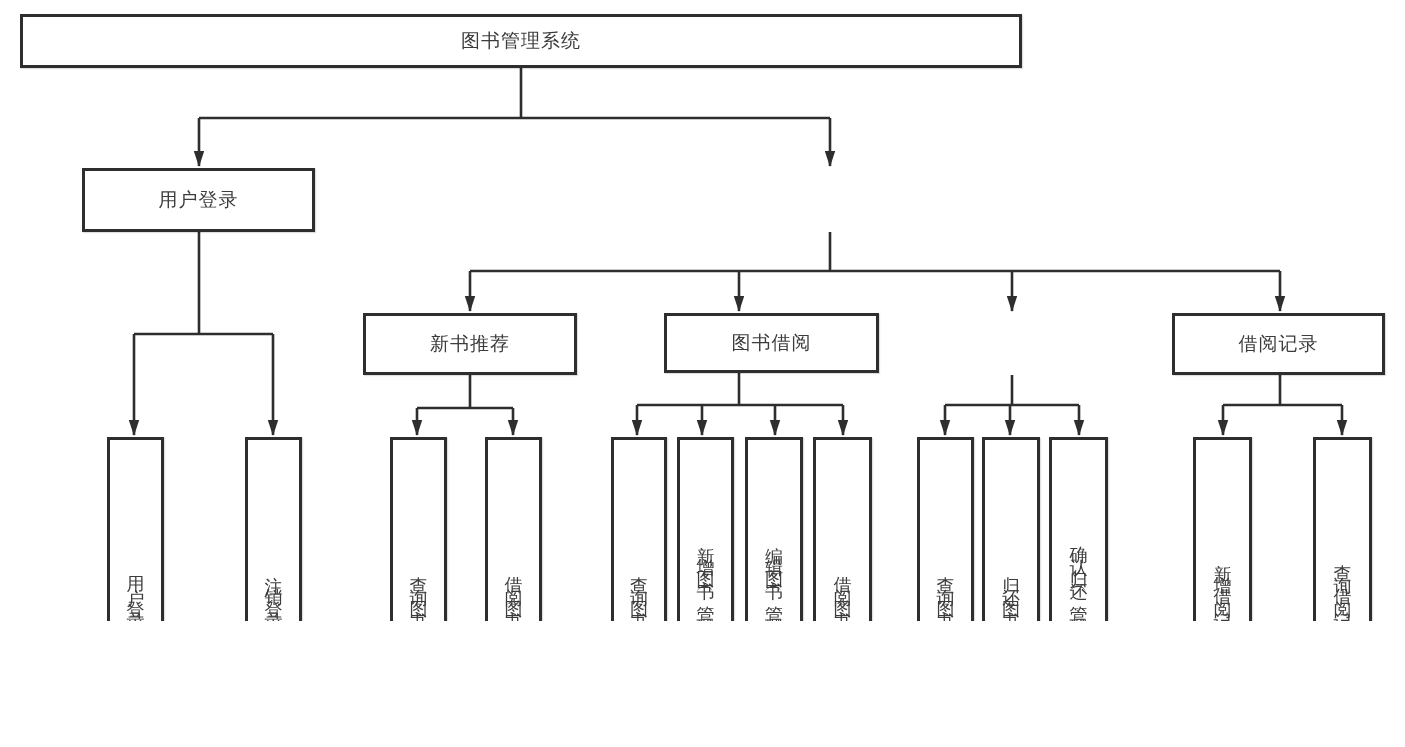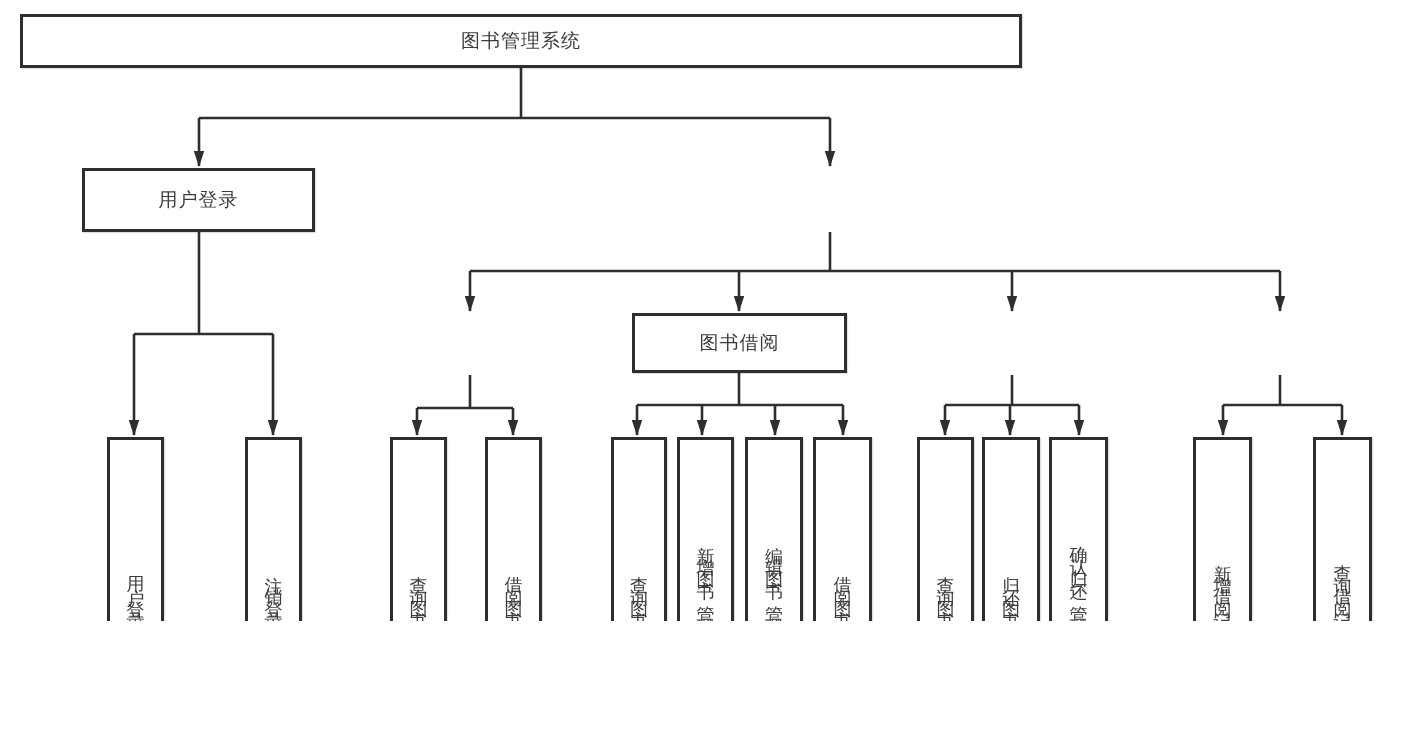--- a/index.html
+++ b/index.html
@@ -137,22 +137,28 @@
   </svg>
 
   <div class="box h" style="left:20px;top:14px;width:1002px;height:54px">
     <span>图书管理系统</span>
   </div>
 
   <div class="box h" style="left:82px;top:168px;width:233px;height:64px">
     <span>用户登录</span>
   </div>
 
-  <div class="box h" style="left:632px;top:313px;width:215px;height:60px">
+  <div class="box h" style="left:363px;top:313px;width:214px;height:62px">
+    <span>新书推荐</span>
+  </div>
+  <div class="box h" style="left:664px;top:313px;width:215px;height:60px">
     <span>图书借阅</span>
+  </div>
+  <div class="box h" style="left:1172px;top:313px;width:213px;height:62px">
+    <span>借阅记录</span>
   </div>
 
   <div class="box v" style="left:107px;top:437px;width:57px;height:298px">
     <span>用户登录</span>
   </div>
   <div class="box v" style="left:245px;top:437px;width:57px;height:298px">
     <span>注销登录</span>
   </div>
 
   <div class="box v" style="left:390px;top:437px;width:57px;height:298px">

